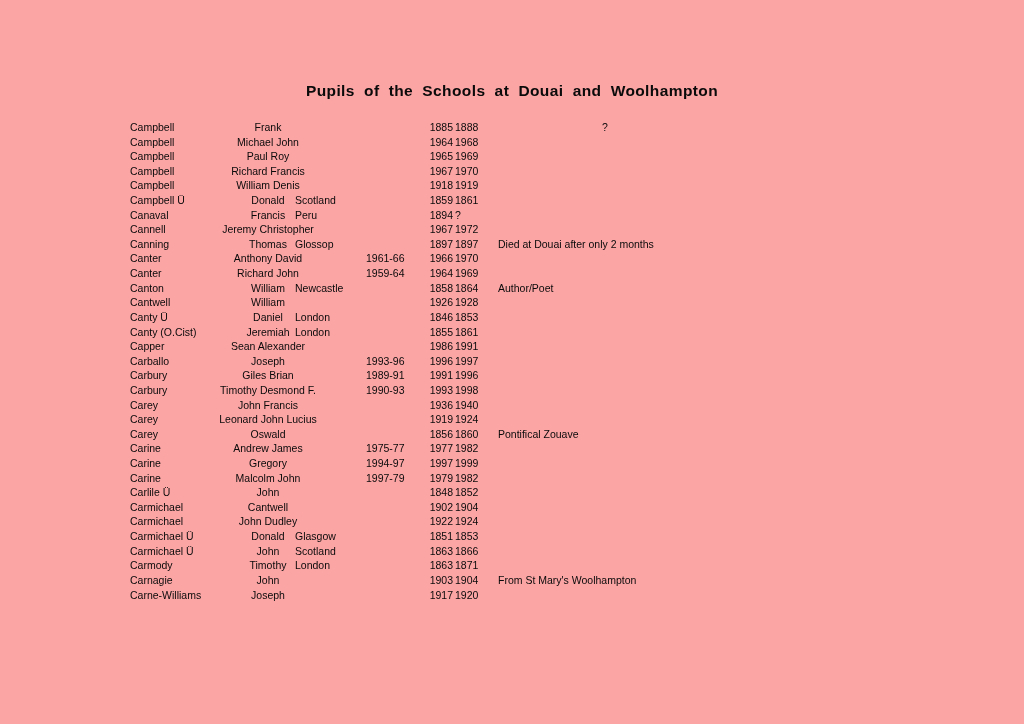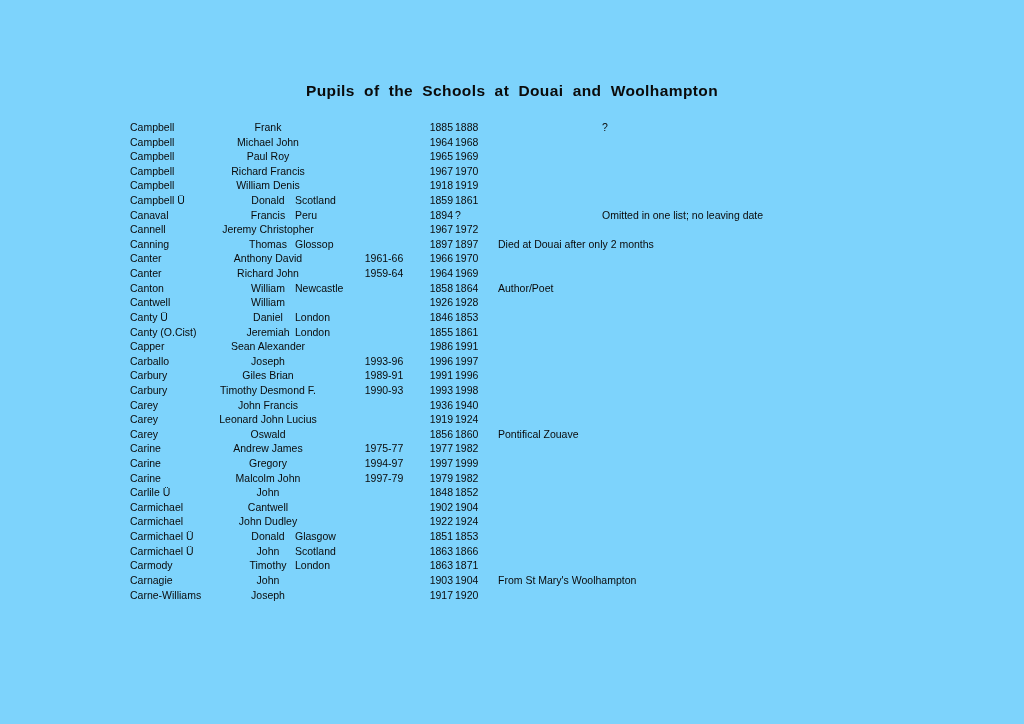--- a/index.html
+++ b/index.html
@@ -7,21 +7,21 @@
     padding: 0;
     background: #ffffff;
     width: 1024px;
     height: 724px;
     overflow: hidden;
   }
   .page {
     position: relative;
     width: 1024px;
     height: 724px;
-    background: #7dd3fc;
+    background: #fca5a5;
     font-family: "Liberation Sans", "DejaVu Sans", sans-serif;
     color: #0a0a0a;
   }
   .title {
     position: absolute;
     top: 82px;
     left: 0;
     width: 1024px;
     text-align: center;
     font-size: 15.5px;
@@ -45,21 +45,21 @@
     position: absolute;
     top: 0;
     font-size: 10.5px;
     line-height: 13px;
     white-space: nowrap;
     color: #0a0a0a;
   }
   .c-surname  { left: 0px;   width: 88px;  text-align: left; margin-left: 12px; }
   .c-forename { left: 90px;  width: 120px; text-align: center; }
   .c-place    { left: 177px; width: 80px;  text-align: left; }
-  .c-prep     { left: 235px; width: 62px;  text-align: center; }
+  .c-prep     { left: 248px; width: 62px;  text-align: left; }
   .c-entered  { left: 300px; width: 35px;  text-align: right; }
   .c-left     { left: 337px; width: 33px;  text-align: left; }
   .c-note     { left: 380px; width: 220px; text-align: left; }
   .c-note_far { left: 484px; width: 320px; text-align: left; }
 </style>
 </head>
 <body>
 
 <div class="page">
   <h1 class="title">Pupils of the Schools at Douai and Woolhampton</h1>
@@ -125,21 +125,20 @@
         <span class="cell c-note_far"></span>
       </div>
       <div class="row">
         <span class="cell c-surname">Canaval</span>
         <span class="cell c-forename">Francis</span>
         <span class="cell c-place">Peru</span>
         <span class="cell c-prep"></span>
         <span class="cell c-entered">1894</span>
         <span class="cell c-left">?</span>
         <span class="cell c-note"></span>
-        <span class="cell c-note_far">Omitted in one list; no leaving date</span>
       </div>
       <div class="row">
         <span class="cell c-surname">Cannell</span>
         <span class="cell c-forename">Jeremy Christopher</span>
         <span class="cell c-place"></span>
         <span class="cell c-prep"></span>
         <span class="cell c-entered">1967</span>
         <span class="cell c-left">1972</span>
         <span class="cell c-note"></span>
         <span class="cell c-note_far"></span>

